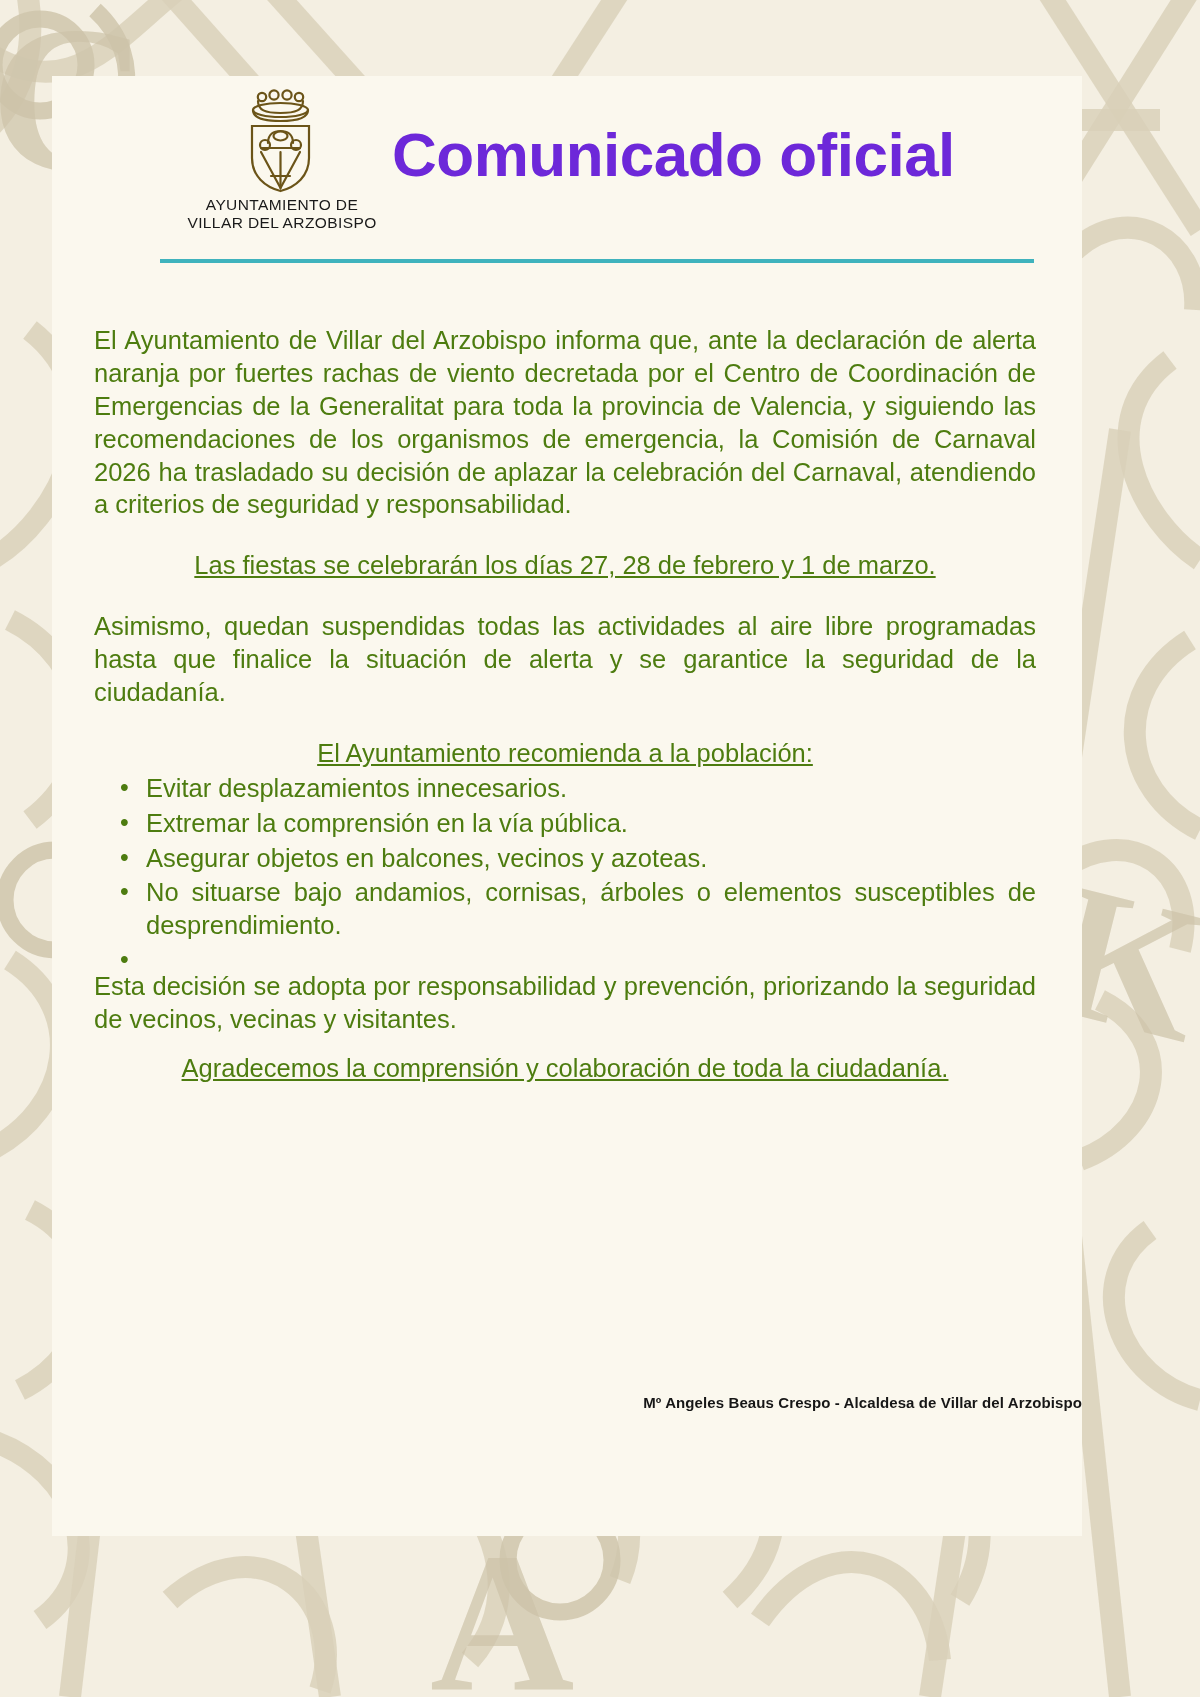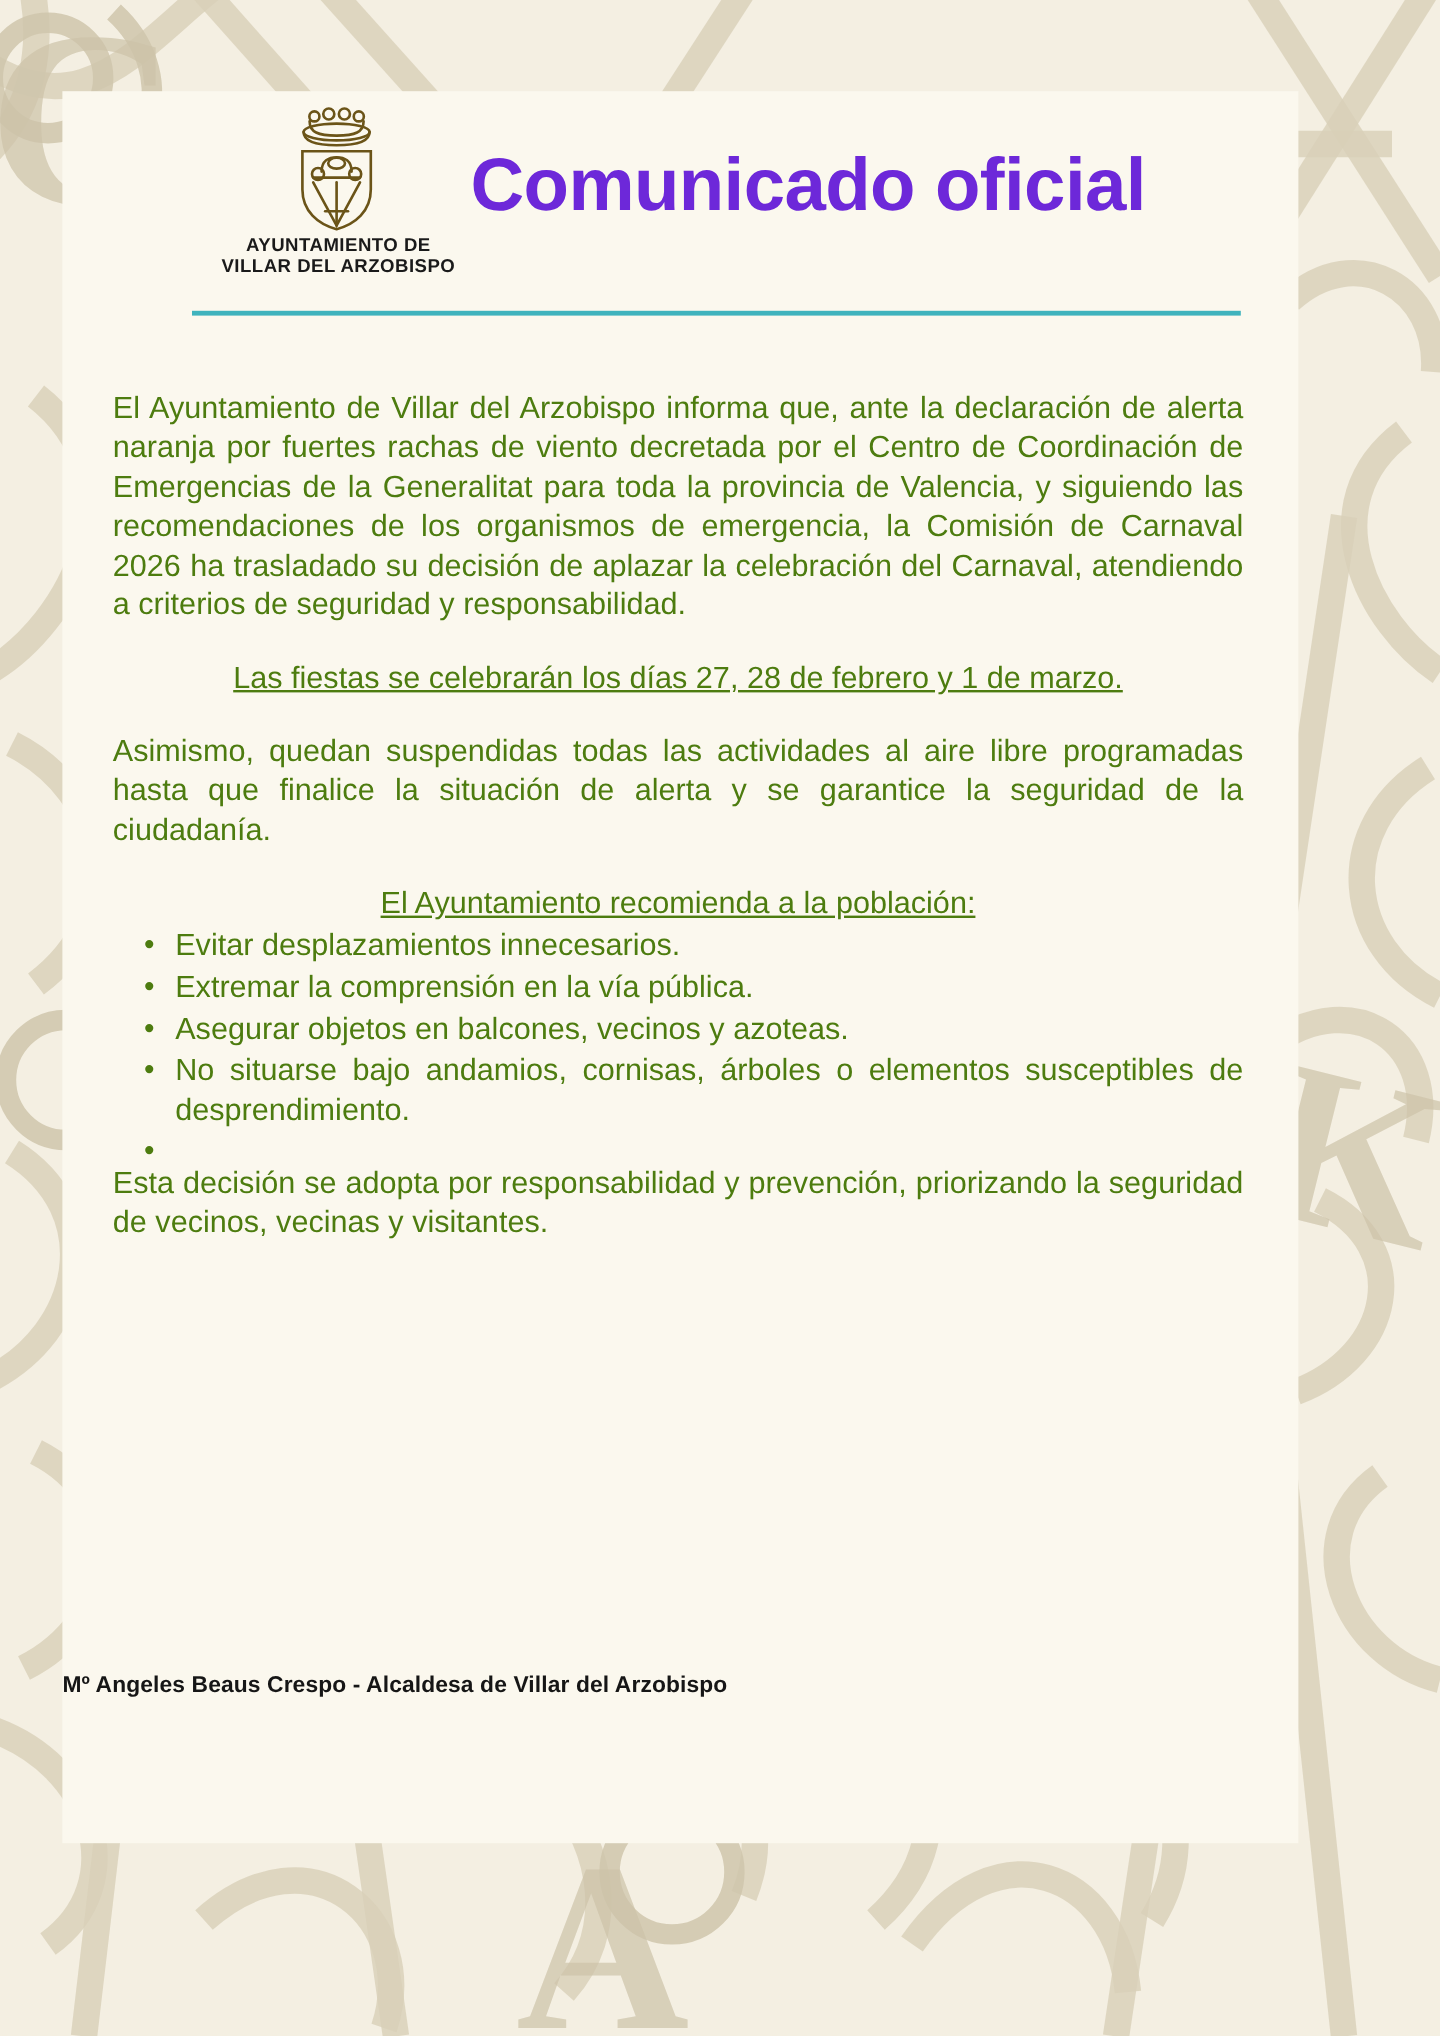--- a/index.html
+++ b/index.html
@@ -50,21 +50,21 @@
     top: 12px;
     width: 220px;
     text-align: center;
   }
 
   #crest-svg { display: block; margin: 0 auto; }
 
   .crest-line {
     font-family: "Liberation Sans", sans-serif;
     font-size: 15.5px;
-    font-weight: 700;
+    font-weight: 400;
     letter-spacing: 0.4px;
     color: #1a1a1a;
     line-height: 1.16;
     white-space: nowrap;
   }
 
   #doc-title {
     position: absolute;
     left: 340px;
     top: 48px;
@@ -127,22 +127,22 @@
   }
 
   #intro-reco { margin-bottom: 2px; }
 
   
   #signature {
     position: absolute;
     left: 0;
     right: 0;
     top: 1318px;
-    text-align: left;
-    font-size: 19px;
+    text-align: right;
+    font-size: 15px;
     font-weight: bold;
     color: #161616;
     letter-spacing: 0.1px;
   }
 </style>
 </head>
 <body>
 
 <div id="bg-decor">
   <svg viewBox="0 0 1200 1697" xmlns="http://www.w3.org/2000/svg" aria-hidden="true">
@@ -269,16 +269,17 @@
         <span class="bullet-dot">•</span>
         <span>No situarse bajo andamios, cornisas, árboles o elementos susceptibles de desprendimiento.</span>
       </li>
       <li class="last-line-left">
         <span class="bullet-dot">•</span>
       </li>
     </ul>
 
     <p class="para" style="margin-bottom:16px">Esta decisión se adopta por responsabilidad y prevención, priorizando la seguridad de vecinos, vecinas y visitantes.</p>
 
+    <p class="para nojust">Agradecemos la comprensión y colaboración de toda la ciudadanía.</p>
   </div>
 
   <div id="signature">Mº Angeles Beaus Crespo - Alcaldesa de Villar del Arzobispo</div>
 </div>
 
 </body></html>

